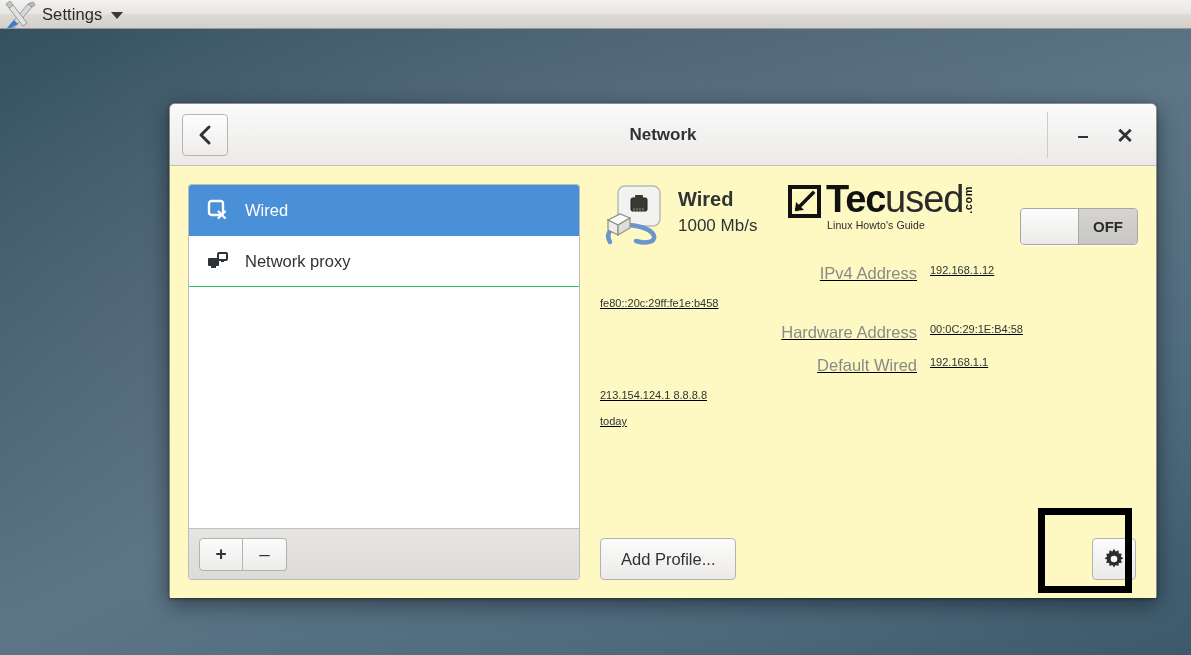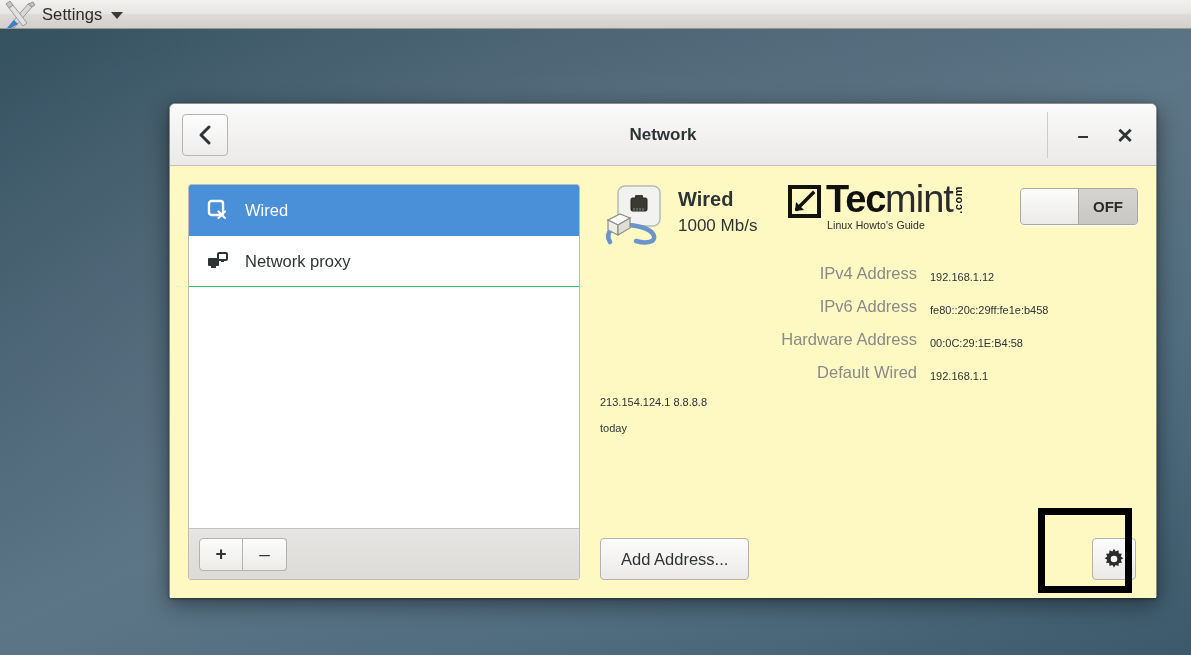--- a/index.html
+++ b/index.html
@@ -196,21 +196,21 @@
     writing-mode: vertical-rl; transform: rotate(180deg);
     margin-top: 2px; letter-spacing: .5px; line-height: 11px;
   }
   #wm-tag {
     font-size: 10.5px; color: #2b2b2b;
     text-align: center; margin-top: 1px; padding-right: 14px;
     letter-spacing: .1px;
   }
 
   
-  #toggle-wrap { position: absolute; right: 0; top: 4px; }
+  #toggle-wrap { position: absolute; right: 0; top: 24px; }
   #toggle {
     width: 118px; height: 37px;
     border: 1px solid #a9a7a4;
     border-radius: 4px;
     display: flex; cursor: pointer;
     overflow: hidden;
     background: #cfcdca;
     box-shadow: 0 1px 0 rgba(255,255,255,.8);
   }
   #toggle .knob {
@@ -224,21 +224,21 @@
     font-size: 15px; font-weight: bold; color: #2b2b2b;
     background: linear-gradient(to bottom, #d6d4d1, #c9c7c4);
   }
 
   
   #info-rows {
     margin-top: 6px;
     display: flex; flex-direction: column;
     gap: 14px;
   }
-  .info-row { display: flex; align-items: flex-end; }
+  .info-row { display: flex; align-items: flex-start; text-decoration: underline; }
   .info-label {
     width: 330px; text-align: right;
     font-size: 16.5px; color: #8a8a88;
     padding-right: 13px;
   }
   .info-value {
     font-size: 11px; color: #2e3436;
   }
 
   
@@ -380,61 +380,60 @@
 
           <div id="watermark">
             <div id="wm-row">
               <div id="wm-box">
                 <svg class="arrow" width="27" height="27" viewBox="0 0 27 27">
                   <path d="M22 5 L6 21" stroke="#111" stroke-width="3.4" stroke-linecap="square"></path>
                   <polygon points="4,23 5,14 13,22" fill="#111"></polygon>
                 </svg>
               </div>
               <span id="wm-tec">Tec</span>
-              <span id="wm-mint">mint</span>
+              <span id="wm-mint">used</span>
               <span id="wm-com">.com</span>
             </div>
             <div id="wm-tag">Linux Howto's Guide</div>
           </div>
 
           <div id="toggle-wrap">
             <div id="toggle">
               <span class="knob"></span>
               <span class="lbl">OFF</span>
             </div>
           </div>
         </div>
 
         <div id="info-rows">
           <div class="info-row">
             <span class="info-label">IPv4 Address</span>
             <span class="info-value">192.168.1.12</span>
           </div>
           <div class="info-row">
-            <span class="info-label">IPv6 Address</span>
             <span class="info-value">fe80::20c:29ff:fe1e:b458</span>
           </div>
           <div class="info-row">
             <span class="info-label">Hardware Address</span>
             <span class="info-value">00:0C:29:1E:B4:58</span>
           </div>
           <div class="info-row">
             <span class="info-label">Default Wired</span>
             <span class="info-value">192.168.1.1</span>
           </div>
           <div class="info-row">
             <span class="info-value">213.154.124.1 8.8.8.8</span>
           </div>
           <div class="info-row">
             <span class="info-value">today</span>
           </div>
         </div>
 
         <div id="detail-footer">
-          <div id="add-profile">Add Address...</div>
+          <div id="add-profile">Add Profile...</div>
           <div id="gear-button">
             <svg width="22" height="22" viewBox="0 0 22 22">
               <g fill="#2b2b2b">
                 <path d="M11 0.8 l1.6 2.6 2.9 -1.1 0.3 3.1 3.1 0.3 -1.1 2.9 2.6 1.6 -2.6 1.6 1.1 2.9 -3.1 0.3 -0.3 3.1 -2.9 -1.1 -1.6 2.6 -1.6 -2.6 -2.9 1.1 -0.3 -3.1 -3.1 -0.3 1.1 -2.9 -2.6 -1.6 2.6 -1.6 -1.1 -2.9 3.1 -0.3 0.3 -3.1 2.9 1.1 z"></path>
               </g>
               <circle cx="11" cy="11" r="3.3" fill="#f6f6f6"></circle>
             </svg>
           </div>
         </div>
 

